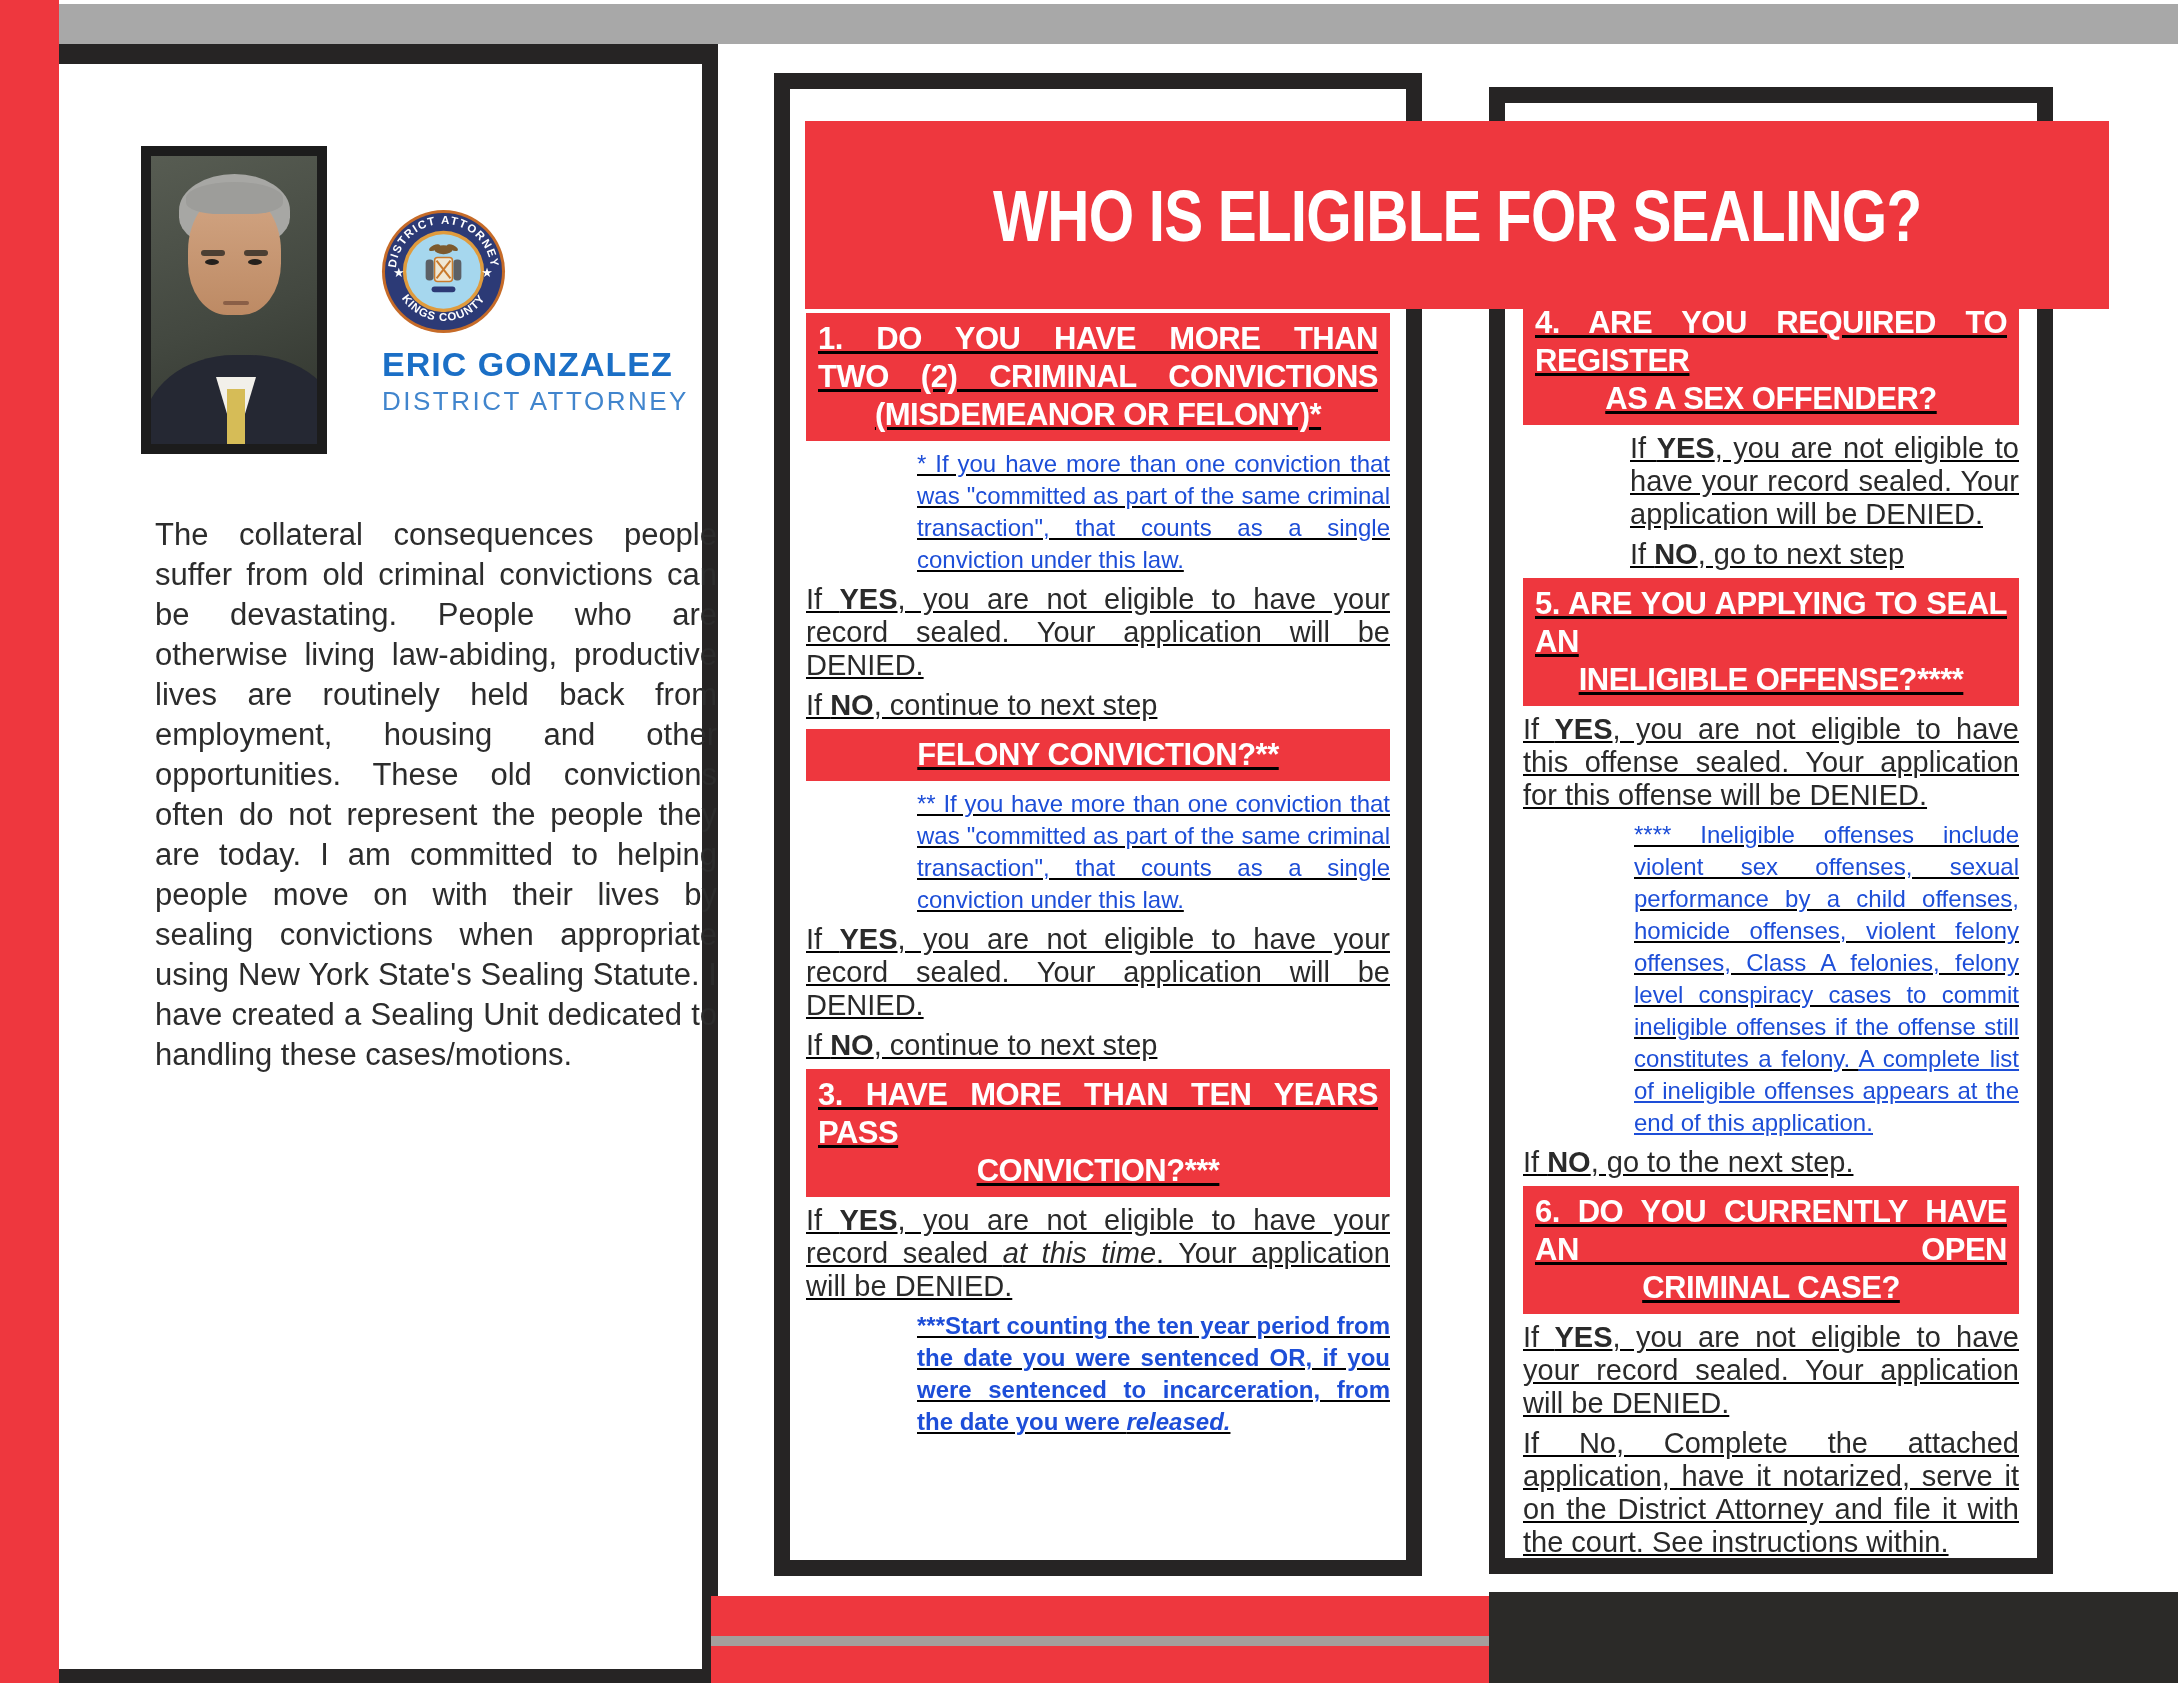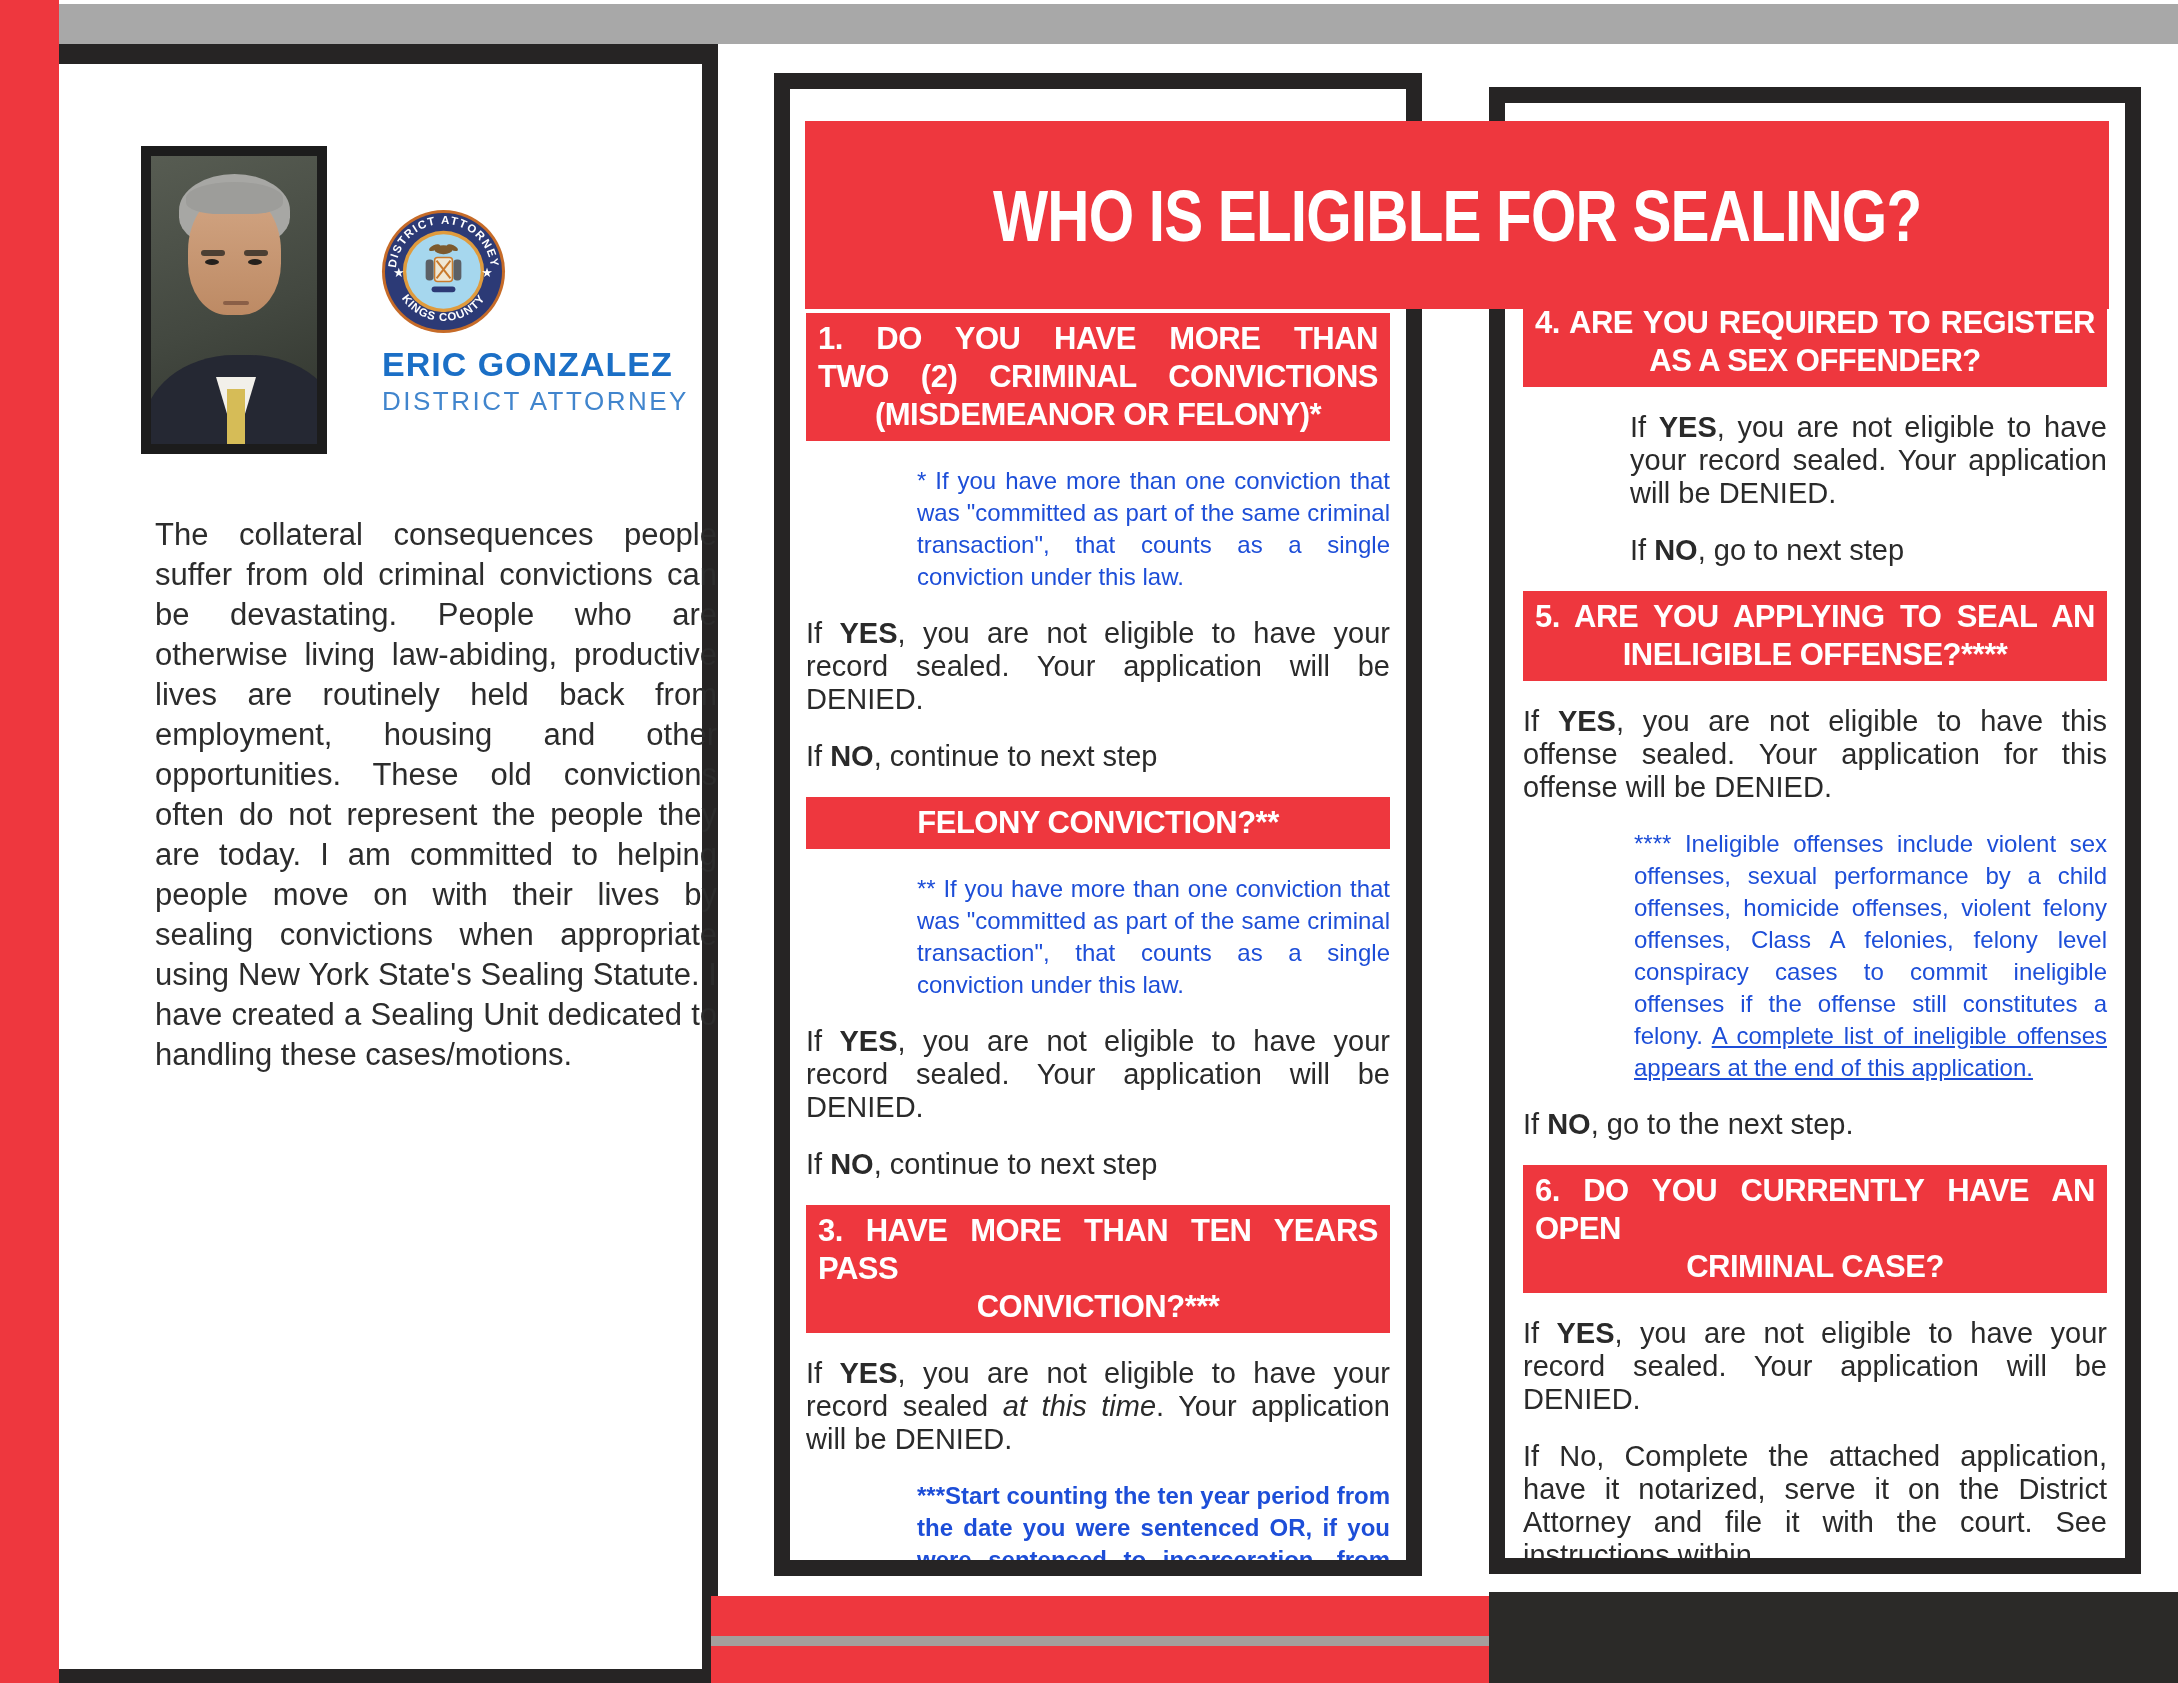--- a/index.html
+++ b/index.html
@@ -31,22 +31,22 @@
   .p-tie{position:absolute;left:76px;bottom:0;width:18px;height:55px;background:#d6bc57;}
   .badge{left:380px;top:208px;}
   .official-name{left:382px;top:345px;font-size:34px;font-weight:bold;color:#1b6fc6;letter-spacing:1px;}
   .official-title{left:382px;top:386px;font-size:26px;color:#4185cd;letter-spacing:2.5px;}
   .intro{left:119px;top:515px;width:562px;font-size:31px;line-height:40px;color:#2c2c2c;
          text-align:justify;margin-left:36px;}
 
   
   .col-box{border:16px solid #262424;background:#ffffff;overflow:hidden;}
   .mid-box{left:774px;top:73px;width:648px;height:1503px;box-sizing:border-box;}
-  .right-box{left:1489px;top:87px;width:652px;height:1487px;box-sizing:border-box;}
-  .col-content{display:flex;flex-direction:column;gap:24px;}
+  .right-box{left:1489px;top:87px;width:564px;height:1487px;box-sizing:border-box;}
+  .col-content{display:flex;flex-direction:column;gap:7px;text-decoration:underline;}
   .mid-content{padding:224px 16px 14px;}
   .right-content{padding:194px 18px 14px;}
 
   
   .banner{left:805px;top:121px;width:1304px;height:188px;background:#ee373e;z-index:5;
           display:flex;align-items:center;justify-content:center;}
   .banner-text{color:#ffffff;font-weight:bold;font-size:73px;letter-spacing:-1px;
                transform:scaleX(0.8);white-space:nowrap;}
 
   

